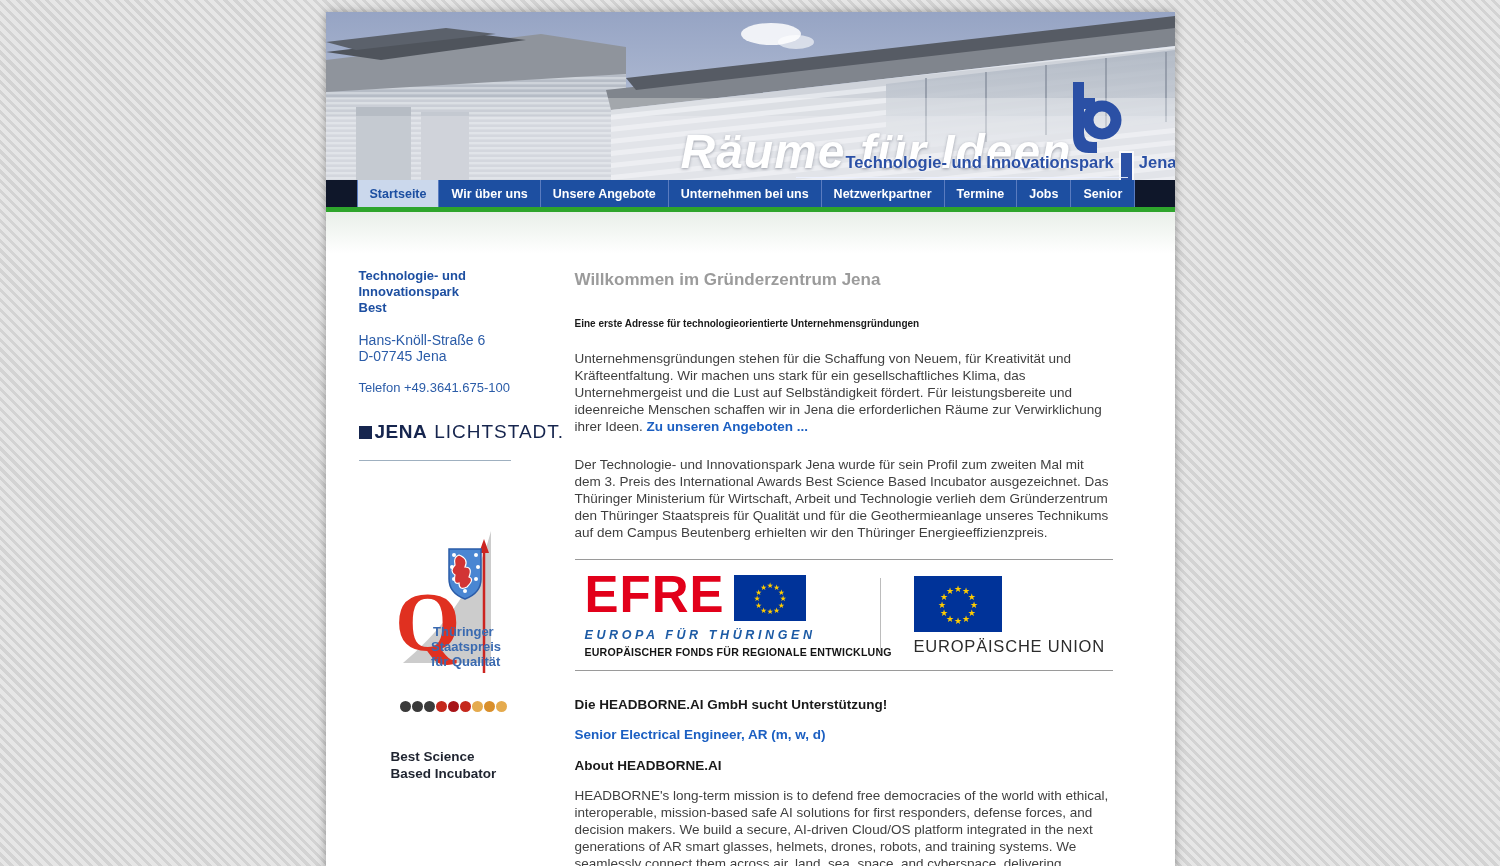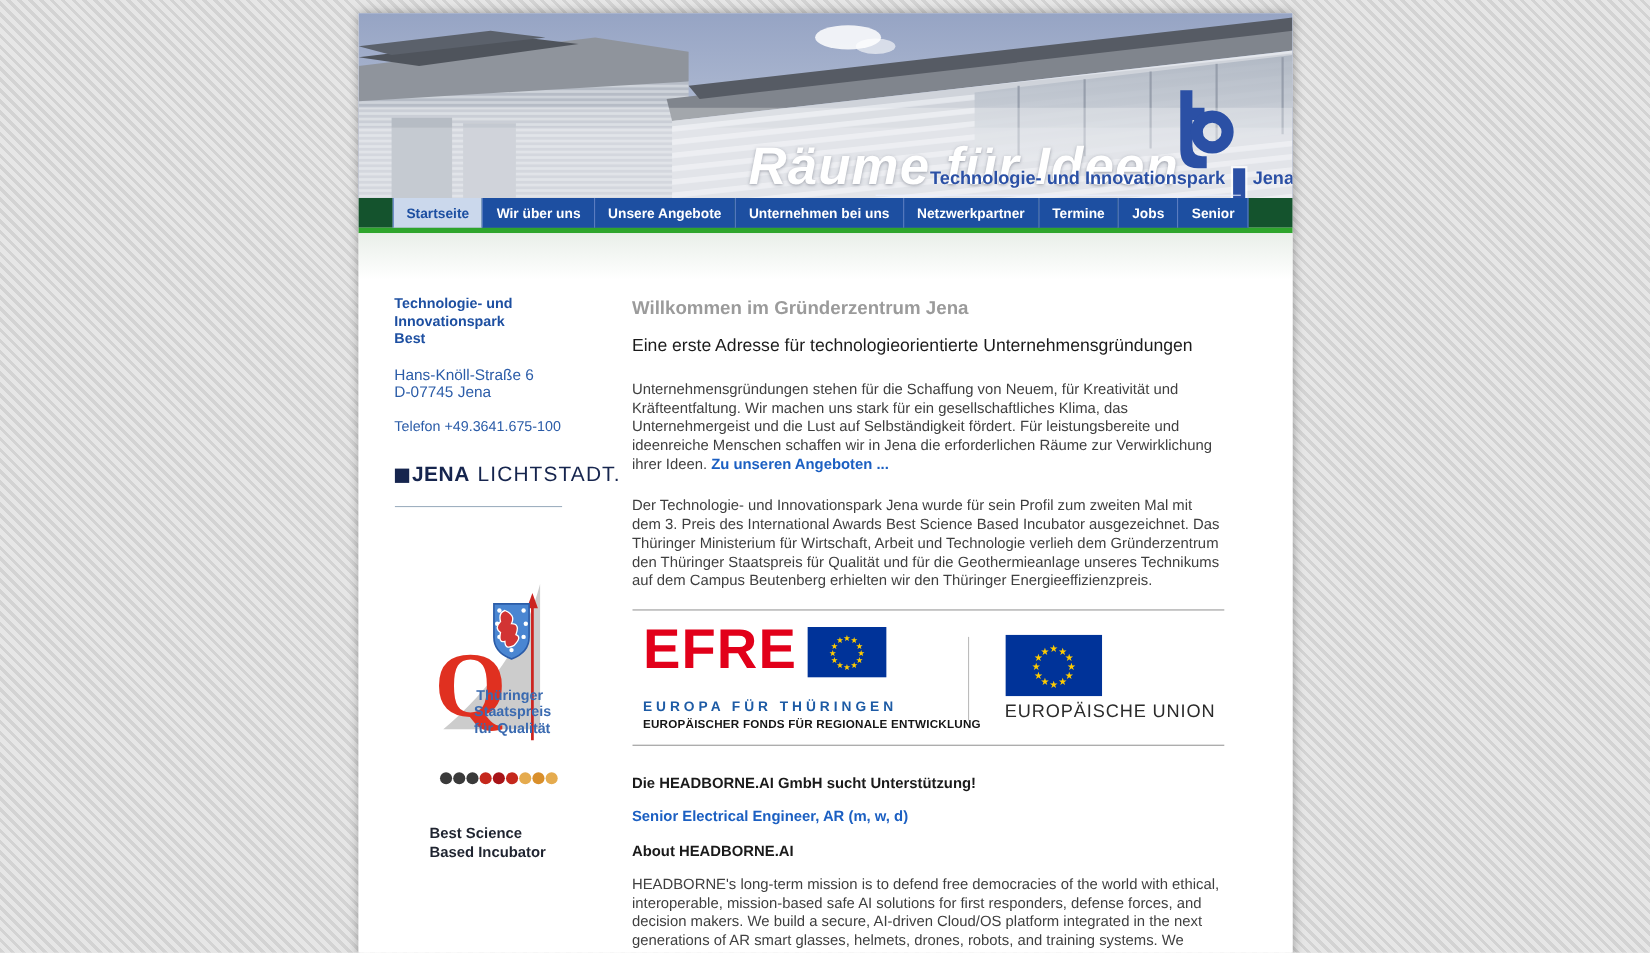--- a/index.html
+++ b/index.html
@@ -25,21 +25,21 @@
   .orgline {
     position:absolute; left:520px; top:141px; display:flex; align-items:flex-start; gap:7px;
     font-size:16.5px; font-weight:bold; color:#2b50a5; white-space:nowrap;
     text-shadow:0 0 2px rgba(255,255,255,.8);
   }
   .p-stem { width:11px; height:27px; background:#2b50a5; box-shadow:0 0 0 2px rgba(255,255,255,.75); }
   .tip-glyph { position:absolute; left:731px; top:66px; }
   .hero-underline { position:absolute; left:470px; top:165px; width:332px; height:1px; background:rgba(235,240,255,.9); }
 
   
-  .nav { height:27px; background:#14532d; display:flex; align-items:stretch; }
+  .nav { height:27px; background:#0f172a; display:flex; align-items:stretch; }
   .nav-spacer { width:31px; }
   .tab {
     display:flex; align-items:center; padding:0 12px; background:#1d4fa1; color:#ffffff;
     font-size:12.5px; font-weight:bold; text-decoration:none; border-left:1px solid #5a7cc0;
     white-space:nowrap; cursor:pointer;
   }
   .tab:last-of-type { border-right:1px solid #5a7cc0; }
   .tab.active { background:#cbd8ec; color:#1d4fa1; border-left:1px solid #5a7cc0; }
   .greenbar { height:5px; background:#2ea52c; }
 
@@ -59,31 +59,31 @@
   .side-hr { width:152px; height:1px; background:#9fb0c0; margin-top:17px; }
 
   .q-award { margin:62px 0 0 34px; }
   .ldi { margin:16px 0 0 41px; }
   .ldi-text { font-size:16.5px; color:#1c1c1c; line-height:20px; font-weight:normal; }
   .ldi-dots { display:flex; gap:1px; margin-top:5px; }
   .ldi-dots i { width:11px; height:11px; border-radius:50%; display:block; }
   .incubator { margin:36px 0 0 32px; font-size:13.5px; font-weight:bold; color:#1f2430; line-height:17px; }
 
   .page-title { font-size:17px; font-weight:bold; color:#9b9b9b; }
-  .subtitle { font-size:16px; font-weight:normal; color:#1a1a1a; margin-top:16px; }
+  .subtitle { font-size:10px; font-weight:bold; color:#1a1a1a; margin-top:28px; }
   .para { font-size:13.5px; color:#3f3f3f; line-height:17px; margin-top:21px; }
   .inline-link { color:#1b5fc2; font-weight:bold; text-decoration:none; cursor:pointer; }
   .main-hr { height:1px; background:#9a9a9a; margin-top:18px; }
 
   .logos-row { display:flex; align-items:center; padding:13px 0 12px 10px; }
   .efre-block { width:283px; }
   .efre-top { display:flex; align-items:flex-start; }
   .efre-word { font-size:51px; line-height:44px; font-weight:bold; color:#e2001a; letter-spacing:1px; font-family:"Liberation Sans", sans-serif; }
   .efre-flag { margin-left:9px; margin-top:2px; }
-  .efre-l1 { font-size:12.5px; font-weight:bold; color:#1d5ba5; letter-spacing:3.6px; margin-top:19px; white-space:nowrap; }
+  .efre-l1 { font-size:12.5px; font-weight:bold; color:#1d5ba5; letter-spacing:3.6px; margin-top:7px; white-space:nowrap;font-style:italic; }
   .efre-l2 { font-size:10.6px; font-weight:bold; color:#141414; letter-spacing:.2px; margin-top:4px; white-space:nowrap; }
   .logos-divider { width:1px; height:76px; background:#bcbcbc; margin:0 21px 0 12px; }
   .eu-block { display:flex; flex-direction:column; align-items:flex-start; padding-left:12px; }
   .eu-label { font-size:16.5px; color:#2b2b2b; letter-spacing:.8px; margin-top:5px; font-family:"Liberation Sans", sans-serif; }
 
   .job-head { font-size:13.5px; font-weight:bold; color:#1a1a1a; margin-top:26px; }
   .job-link { display:inline-block; font-size:13.5px; font-weight:bold; color:#1b5fc2; margin-top:15px; text-decoration:none; cursor:pointer; }
   .job-loc { font-size:13.5px; color:#3f3f3f; margin-top:15px; }
   .about-head { font-size:13.5px; font-weight:bold; color:#1a1a1a; margin-top:15px; }
   .about-text { font-size:13.5px; color:#3f3f3f; line-height:17px; margin-top:14px; }

